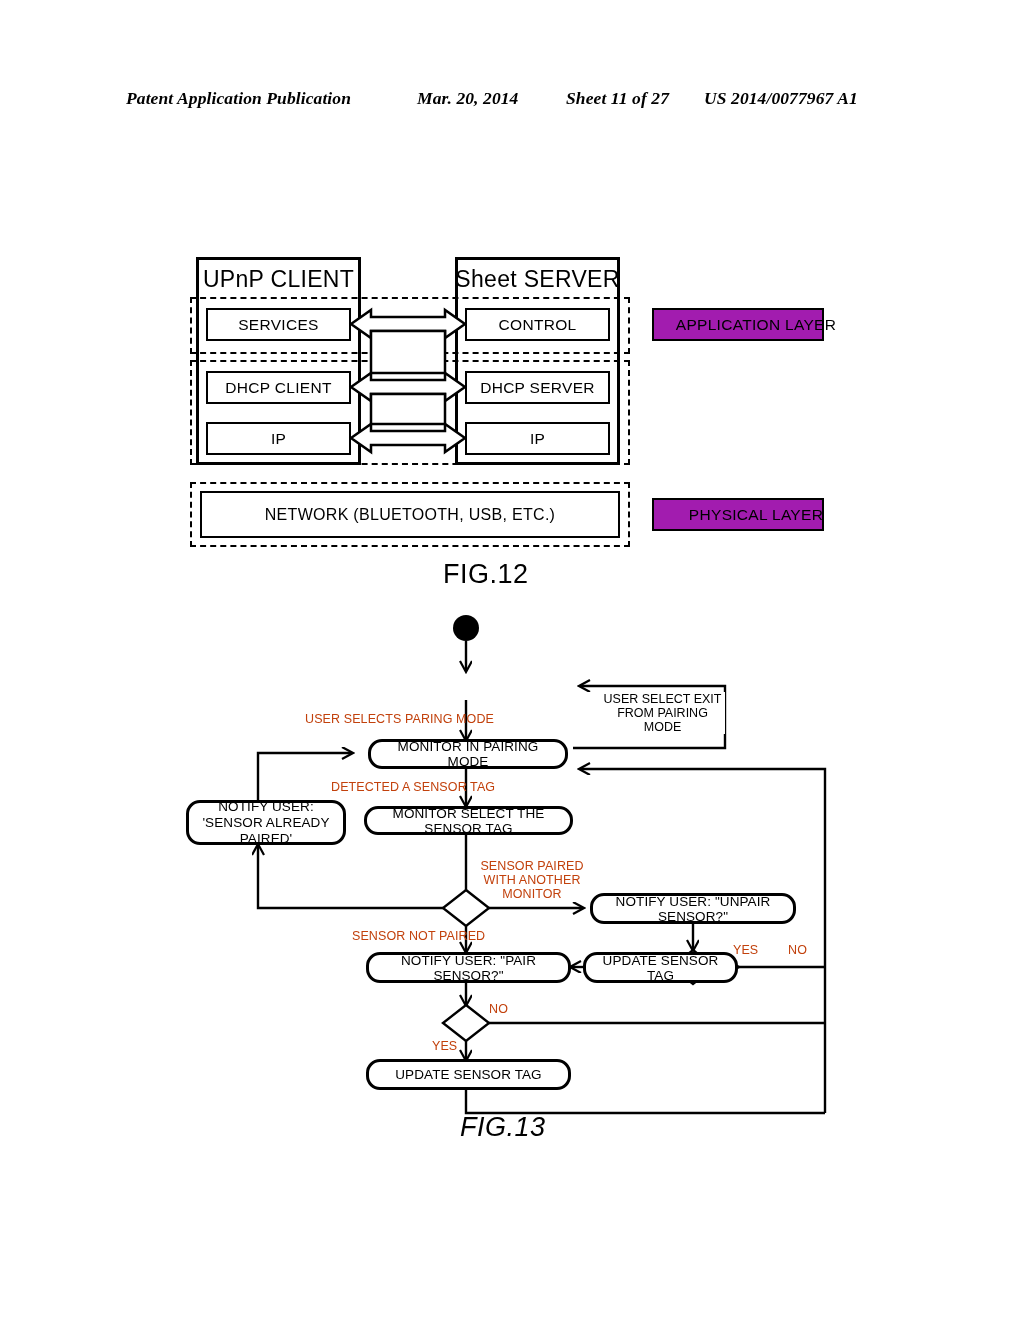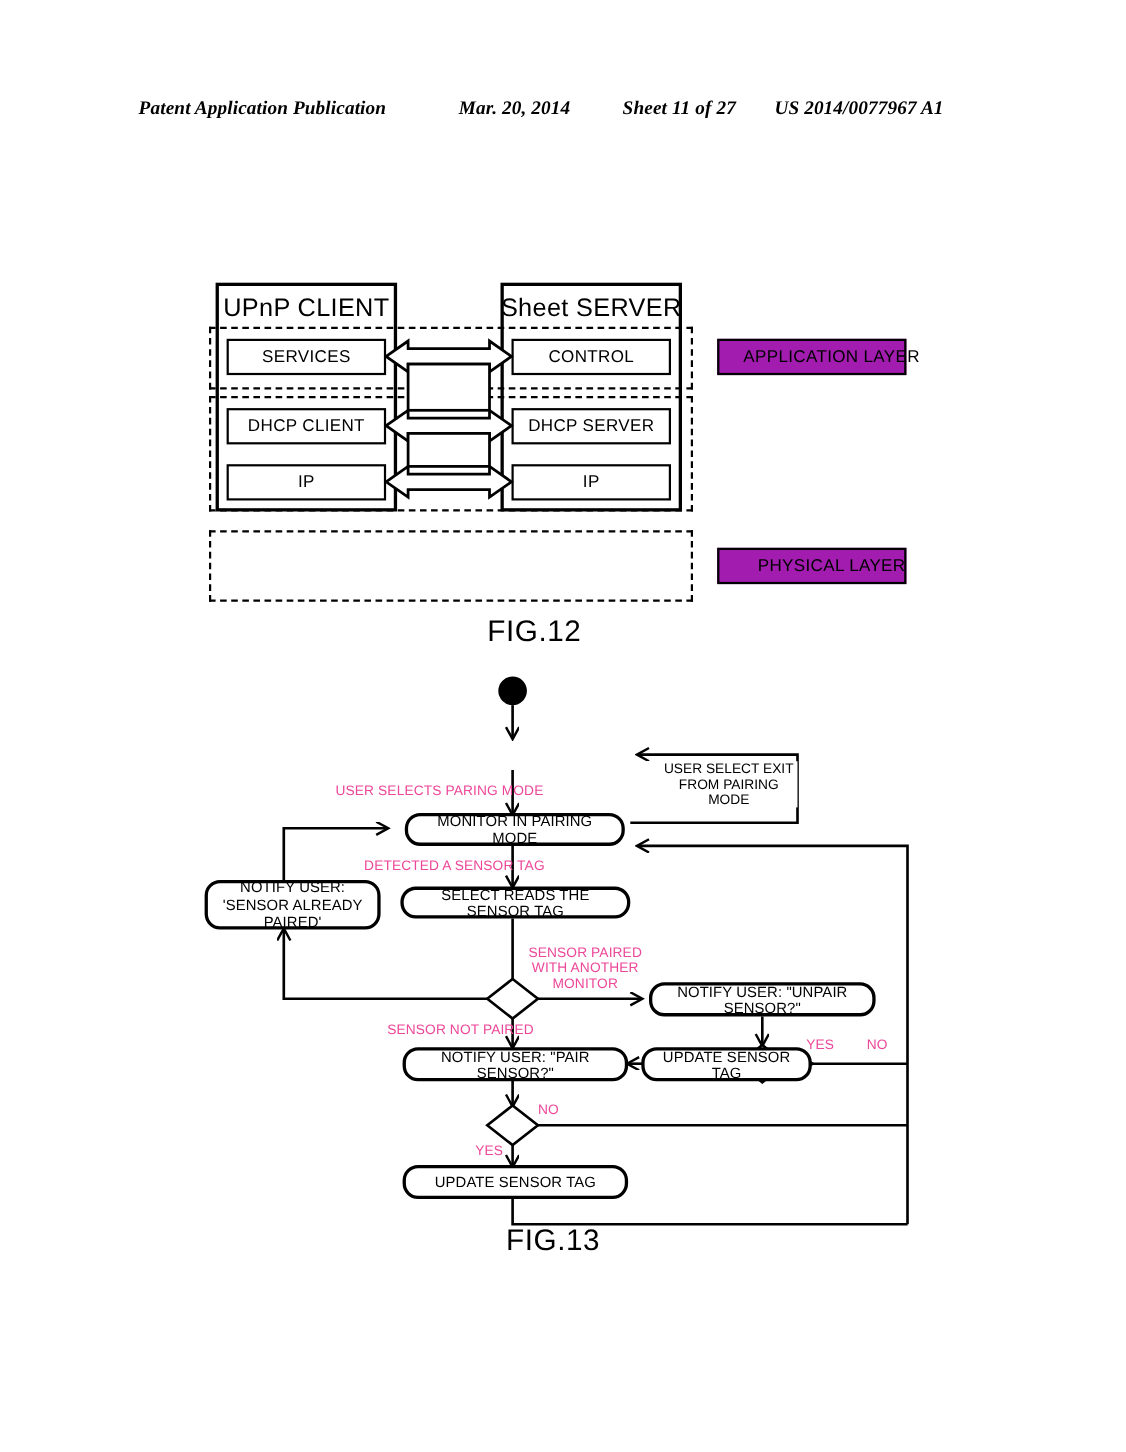--- a/index.html
+++ b/index.html
@@ -57,21 +57,21 @@
   #fig13{position:absolute;left:0;top:0;width:1024px;height:1320px;}
   .state{
     position:absolute;border:3px solid #000;border-radius:14px;background:#fff;
     box-sizing:border-box;display:flex;align-items:center;justify-content:center;
     text-align:center;font-size:13.5px;line-height:15px;letter-spacing:.1px;
     padding:0 6px;
   }
   .state.two{line-height:16px;}
   .edgelbl{
     position:absolute;font-size:12.5px;line-height:14px;letter-spacing:.1px;
-    white-space:nowrap;text-align:center;color:#ec4899;
+    white-space:nowrap;text-align:center;color:#c2410c;
   }
   .loopbox{
     position:absolute;border:2px solid #000;background:#fff;box-sizing:border-box;
     display:flex;align-items:center;justify-content:center;text-align:center;
     font-size:12.5px;line-height:14px;
   }
 </style>
 </head>
 <body>
 
@@ -98,20 +98,21 @@
 
     <div class="innerbox" style="left:206px;top:308px;width:145px;height:33px;">SERVICES</div>
     <div class="innerbox" style="left:465px;top:308px;width:145px;height:33px;">CONTROL</div>
 
     <div class="innerbox" style="left:206px;top:371px;width:145px;height:33px;">DHCP CLIENT</div>
     <div class="innerbox" style="left:465px;top:371px;width:145px;height:33px;">DHCP SERVER</div>
 
     <div class="innerbox" style="left:206px;top:422px;width:145px;height:33px;">IP</div>
     <div class="innerbox" style="left:465px;top:422px;width:145px;height:33px;">IP</div>
 
+    <div class="innerbox" style="left:200px;top:491px;width:420px;height:47px;font-size:16px;">NETWORK (BLUETOOTH, USB, ETC.)</div>
 
     <div class="layerlabel" style="left:652px;top:308px;width:172px;height:33px;">APPLICATION LAYER</div>
     <div class="layerlabel" style="left:652px;top:498px;width:172px;height:33px;">PHYSICAL LAYER</div>
 
     <svg width="1024" height="600">
 
       <polygon points="351,324 371,310 371,317 445,317 445,310 465,324 445,338 445,331 371,331 371,338" fill="#ffffff" stroke="#000000" stroke-width="2.5" stroke-linejoin="miter"></polygon>
 
       <polygon points="351,387 371,373 371,380 445,380 445,373 465,387 445,401 445,394 371,394 371,401" fill="#ffffff" stroke="#000000" stroke-width="2.5" stroke-linejoin="miter"></polygon>
 
@@ -175,21 +176,21 @@
         <path d="M466,1089 L466,1113 L825,1113"></path>
 
         <path d="M825,1113 L825,769 L580,769" marker-end="url(#ah)"></path>
 
       </g>
     </svg>
 
 
     <div class="state" style="left:368px;top:739px;width:200px;height:30px;">MONITOR IN PAIRING MODE</div>
 
-    <div class="state" style="left:364px;top:806px;width:209px;height:29px;">SELECT READS THE SENSOR TAG</div>
+    <div class="state" style="left:364px;top:806px;width:209px;height:29px;">MONITOR SELECT THE SENSOR TAG</div>
 
     <div class="state two" style="left:186px;top:800px;width:160px;height:45px;">NOTIFY USER: 'SENSOR ALREADY PAIRED'</div>
 
     <div class="state" style="left:590px;top:893px;width:206px;height:31px;">NOTIFY USER: "UNPAIR SENSOR?"</div>
 
     <div class="state" style="left:366px;top:952px;width:205px;height:31px;">NOTIFY USER: "PAIR SENSOR?"</div>
 
     <div class="state" style="left:583px;top:952px;width:155px;height:31px;">UPDATE SENSOR TAG</div>
 
     <div class="state" style="left:366px;top:1059px;width:205px;height:31px;">UPDATE SENSOR TAG</div>
@@ -204,16 +205,16 @@
     <div class="edgelbl" style="left:473px;top:859px;width:118px;white-space:normal;text-align:center;">SENSOR PAIRED WITH ANOTHER MONITOR</div>
 
     <div class="edgelbl" style="left:352px;top:929px;">SENSOR NOT PAIRED</div>
 
     <div class="edgelbl" style="left:733px;top:943px;">YES</div>
     <div class="edgelbl" style="left:788px;top:943px;">NO</div>
 
     <div class="edgelbl" style="left:489px;top:1002px;">NO</div>
     <div class="edgelbl" style="left:432px;top:1039px;">YES</div>
 
-    <div class="fig-cap" style="left:460px;top:1112px;">FIG.13</div>
+    <div class="fig-cap" style="left:460px;top:1112px;font-style:italic;">FIG.13</div>
   </div>
 
 </div>
 
 </body></html>

